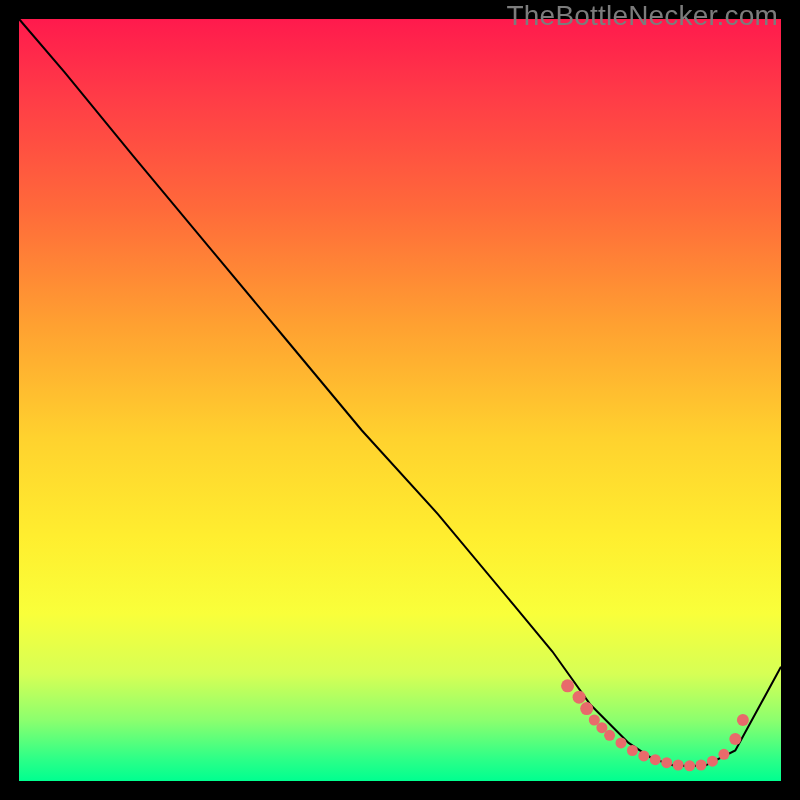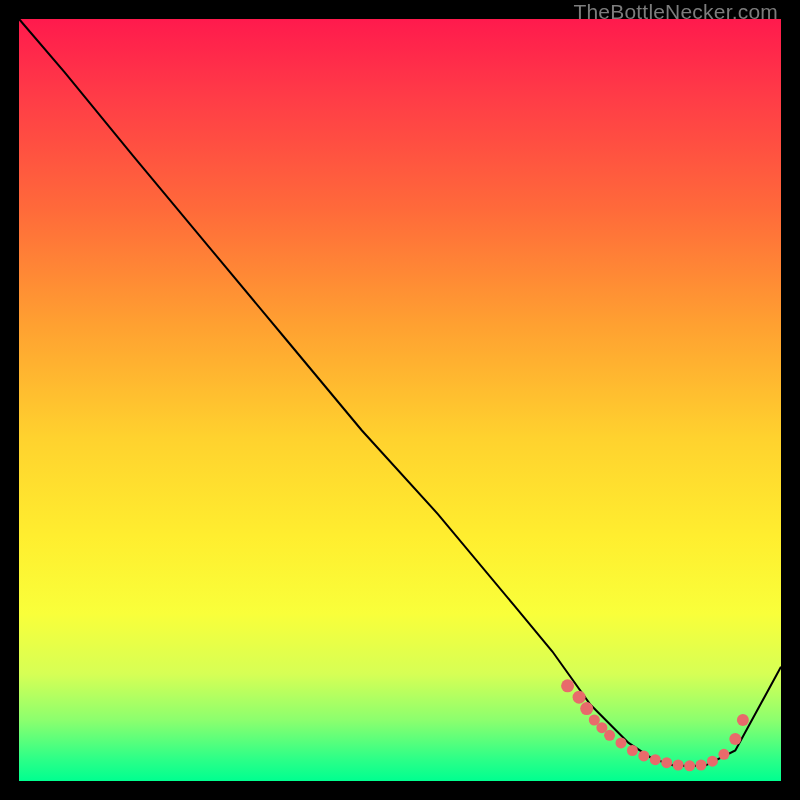--- a/index.html
+++ b/index.html
@@ -31,21 +31,21 @@
       #2fff87 97%,
       #00ff90 100%
     );
   }
   .watermark {
     position: absolute;
     top: 0px;
     right: 22px;
     color: #7c7c7c;
     font-family: Arial, Helvetica, sans-serif;
-    font-size: 21px;
+    font-size: 28px;
     letter-spacing: 0.2px;
     font-weight: 500;
   }
   svg.overlay {
     position: absolute;
     left: 0; top: 0;
     width: 762px; height: 762px;
     overflow: visible;
   }
   .curve { fill: none; stroke: #000; stroke-width: 2; }

